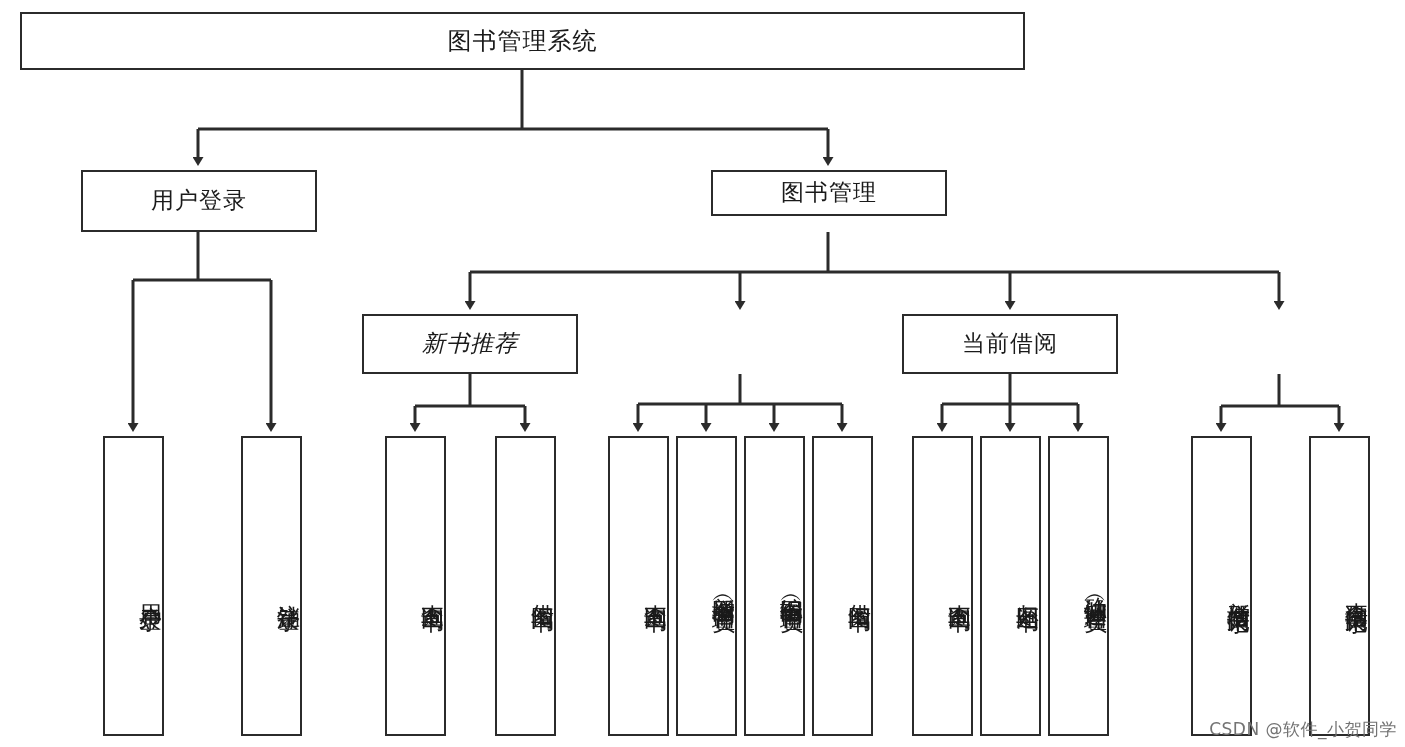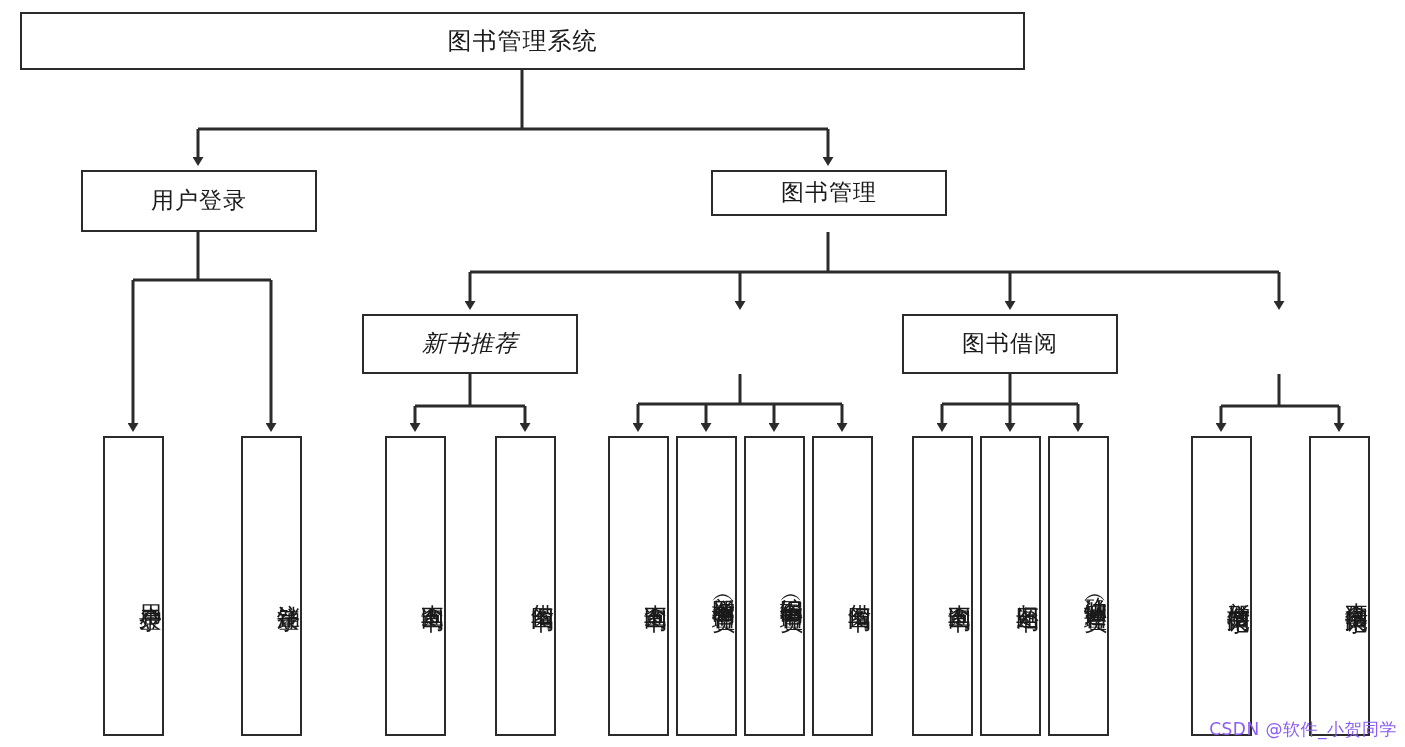--- a/index.html
+++ b/index.html
@@ -59,21 +59,21 @@
     line-height: 1.0;
   }
   .node.vert.tall-text {
     padding-top: 4px;
   }
   .watermark {
     position: absolute;
     right: 8px;
     bottom: 6px;
     font-size: 17px;
-    color: #8b5cf6;
+    color: #737373;
     letter-spacing: 0.5px;
     z-index: 5;
     white-space: nowrap;
     margin-left: 10px;
   }
 </style>
 </head>
 <body>
 
 <div id="canvas">
@@ -136,21 +136,21 @@
     <span>用户登录</span>
   </div>
   <div class="node horiz" style="left:711px; top:170px; width:236px; height:46px;">
     <span>图书管理</span>
   </div>
 
   <div class="node horiz" style="left:362px; top:314px; width:216px; height:60px;font-style:italic;">
     <span>新书推荐</span>
   </div>
   <div class="node horiz" style="left:902px; top:314px; width:216px; height:60px;">
-    <span>图书借阅</span>
+    <span>当前借阅</span>
   </div>
 
   <div class="node vert" style="left:103px; top:436px; width:61px; height:300px;">
     <span class="vtext">用户登录</span>
   </div>
   <div class="node vert" style="left:241px; top:436px; width:61px; height:300px;">
     <span class="vtext">注销登录</span>
   </div>
 
   <div class="node vert" style="left:385px; top:436px; width:61px; height:300px;">

